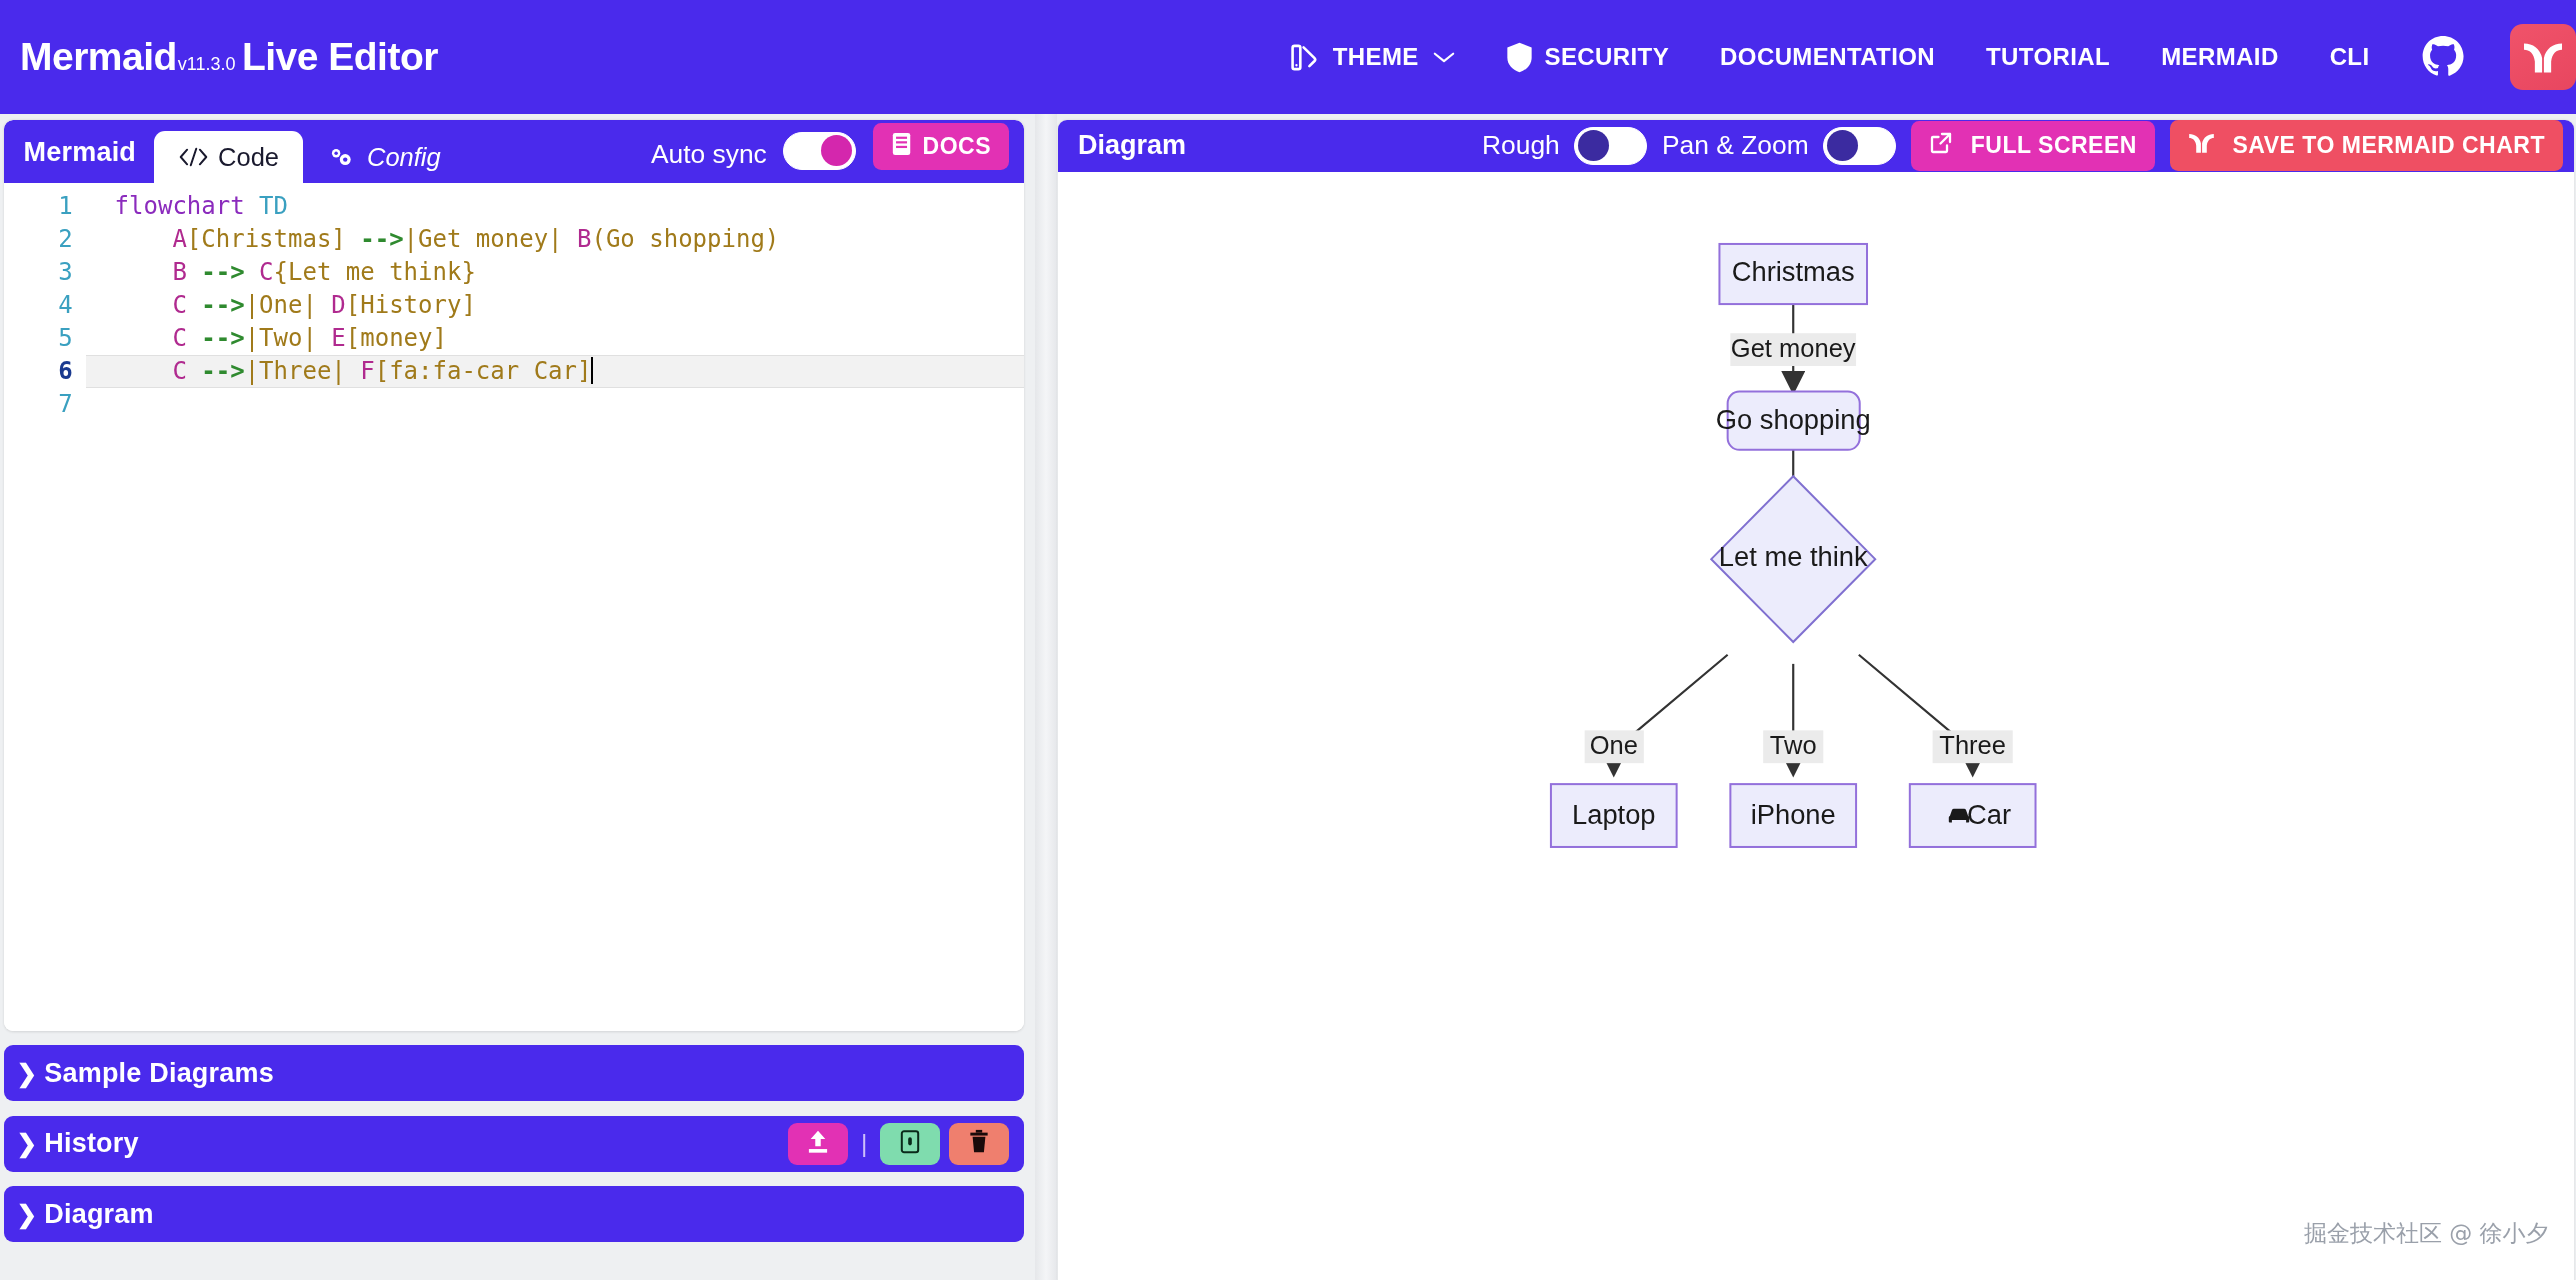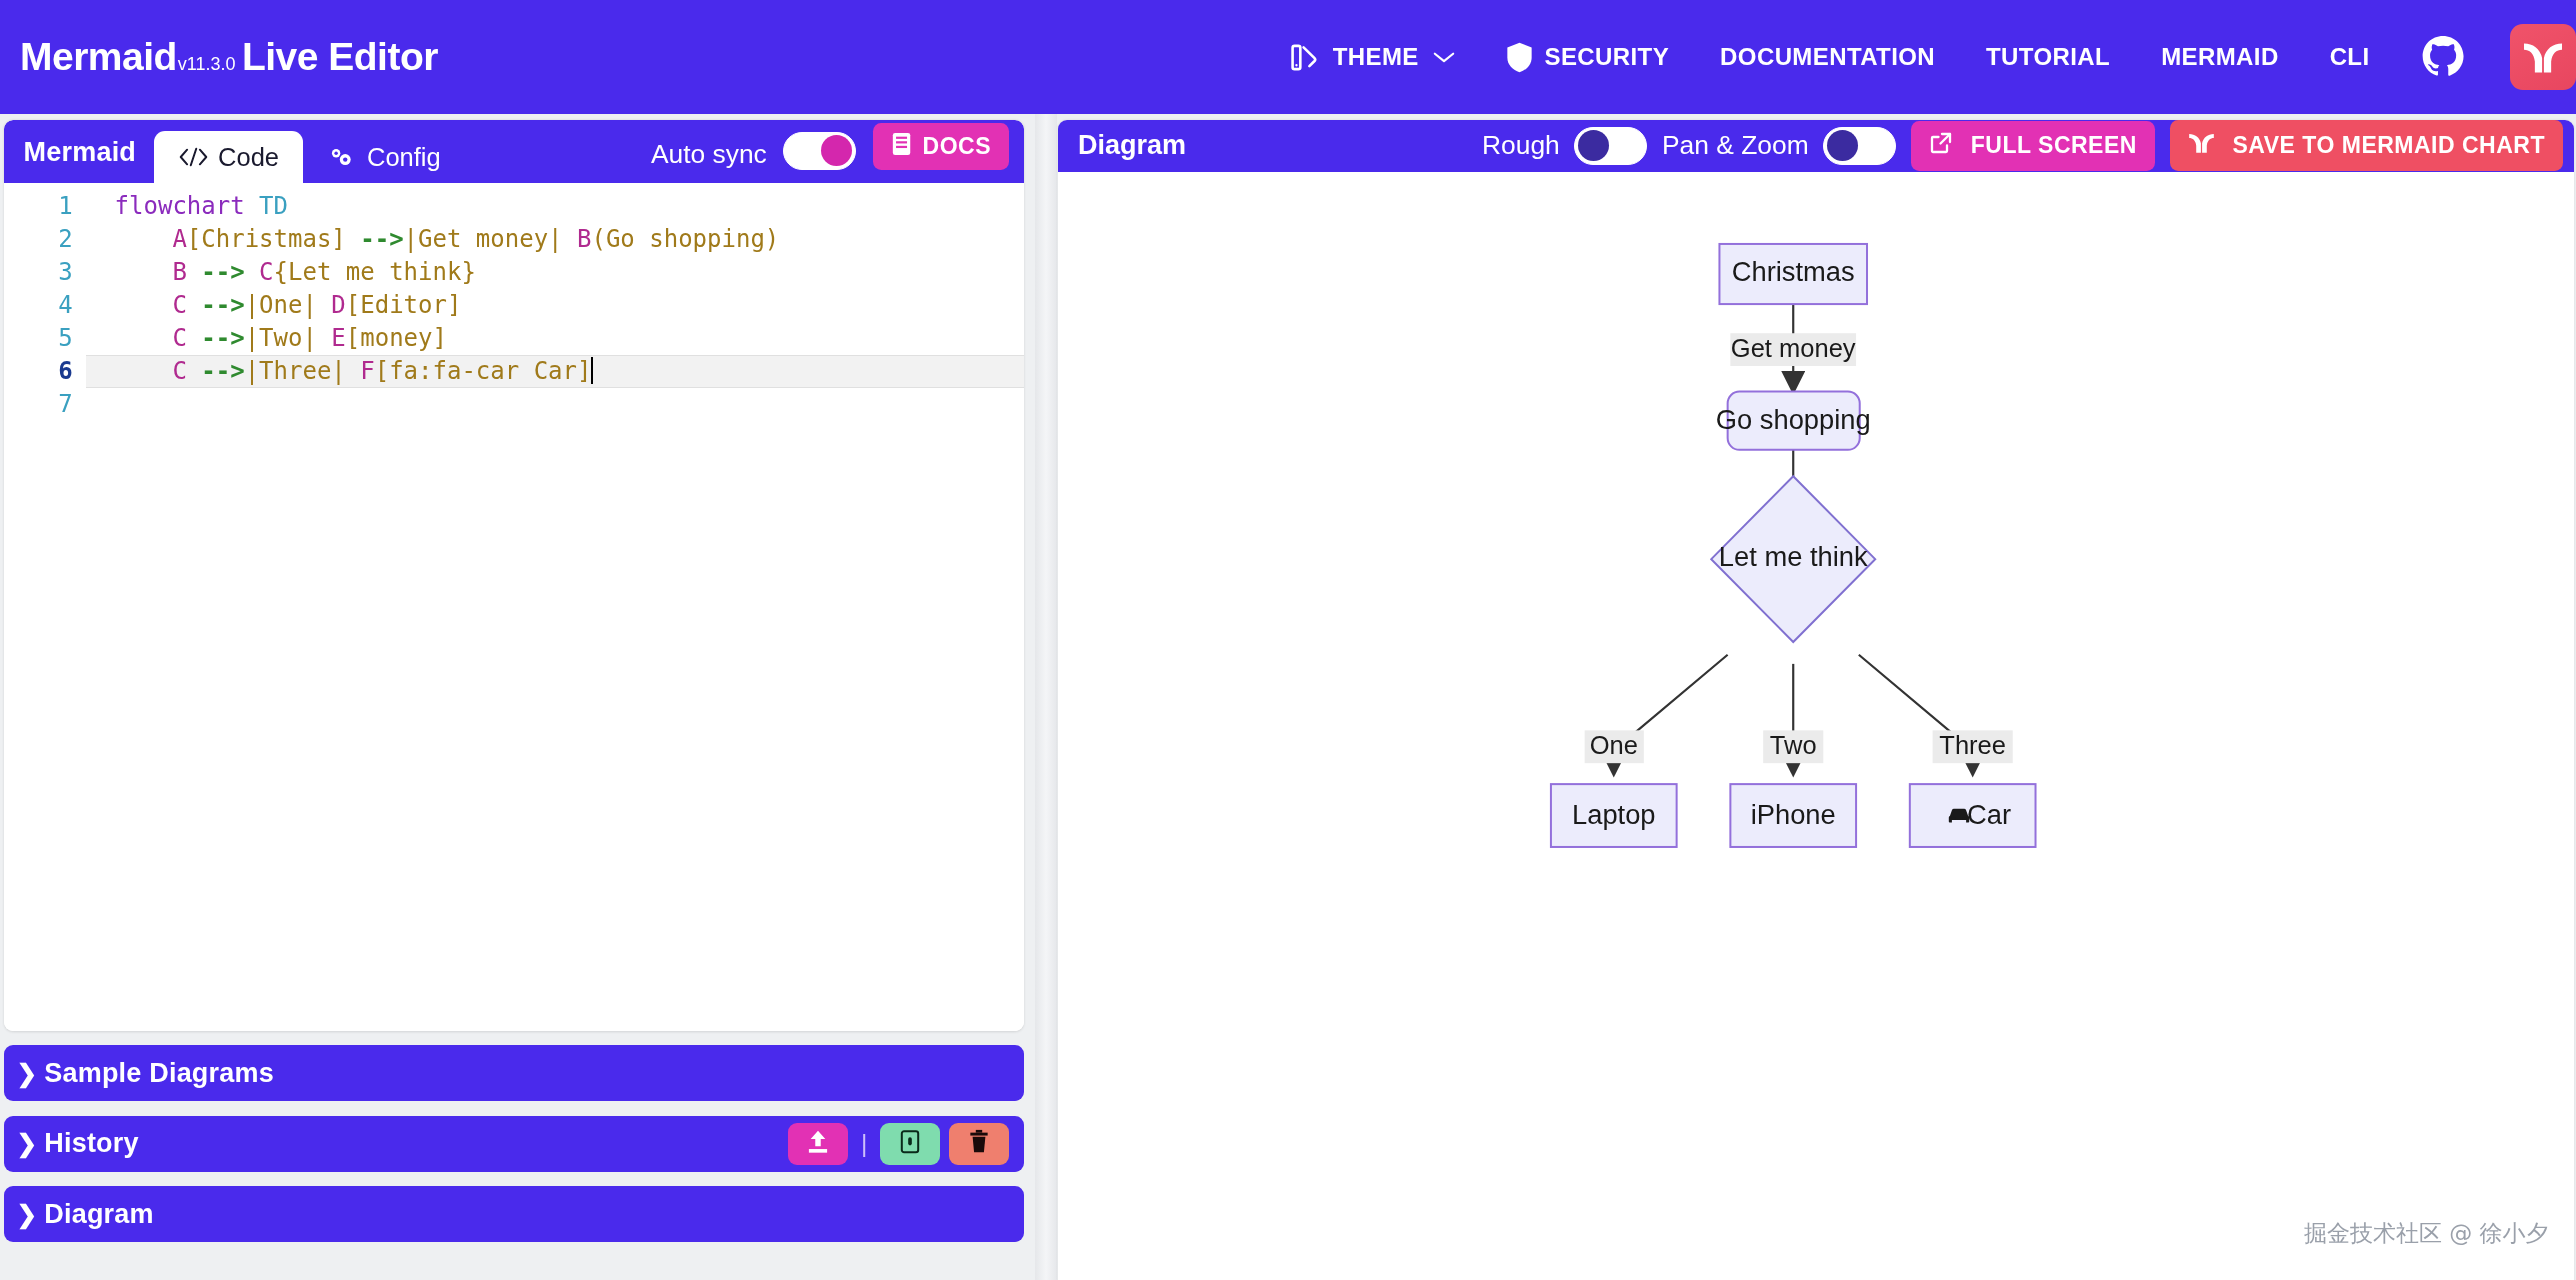--- a/index.html
+++ b/index.html
@@ -97,21 +97,21 @@
     display: flex; align-items: center; gap: 9px;
     height: 52px;
     padding: 0 24px;
     font-size: 25.5px;
     border-radius: 11px 11px 0 0;
     cursor: pointer;
     position: relative;
     top: 0.9px;
   }
   .tab.active { background: #fff; color: #1a1a2e; font-weight: normal; }
-  .tab.inactive { color: #fff; }
+  .tab.inactive { color: #fff; font-style: italic; }
   .tab .ticon { font-size: 24px; display: flex; align-items: center; }
   .eh-right {
     margin-left: auto;
     display: flex; align-items: flex-end; gap: 16.4px;
     padding: 0 14.6px 12.8px 0;
   }
   .autosync-label { color: #fff; font-size: 26.4px; }
   .toggle {
     width: 73px; height: 38px;
     border-radius: 19px;
@@ -398,21 +398,21 @@
           <div>3</div>
           <div>4</div>
           <div>5</div>
           <div class="cur">6</div>
           <div>7</div>
         </div>
         <div class="codelines">
           <div class="ln"><span class="c-kw">flowchart</span> <span class="c-dir">TD</span></div>
           <div class="ln">    <span class="c-id">A</span><span class="c-txt">[Christmas]</span> <span class="c-arrow">--&gt;</span><span class="c-txt">|Get money|</span> <span class="c-id">B</span><span class="c-txt">(Go shopping)</span></div>
           <div class="ln">    <span class="c-id">B</span> <span class="c-arrow">--&gt;</span> <span class="c-id">C</span><span class="c-txt">{Let me think}</span></div>
-          <div class="ln">    <span class="c-id">C</span> <span class="c-arrow">--&gt;</span><span class="c-txt">|One|</span> <span class="c-id">D</span><span class="c-txt">[Editor]</span></div>
+          <div class="ln">    <span class="c-id">C</span> <span class="c-arrow">--&gt;</span><span class="c-txt">|One|</span> <span class="c-id">D</span><span class="c-txt">[History]</span></div>
           <div class="ln">    <span class="c-id">C</span> <span class="c-arrow">--&gt;</span><span class="c-txt">|Two|</span> <span class="c-id">E</span><span class="c-txt">[money]</span></div>
           <div class="ln active">    <span class="c-id">C</span> <span class="c-arrow">--&gt;</span><span class="c-txt">|Three|</span> <span class="c-id">F</span><span class="c-txt">[fa:fa-car Car]</span><span class="caret"></span></div>
           <div class="ln"> </div>
         </div>
       </div>
     </div>
 
     <div class="acc">
       <span class="arrow">❯</span>
       <span class="acctitle">Sample Diagrams</span>

